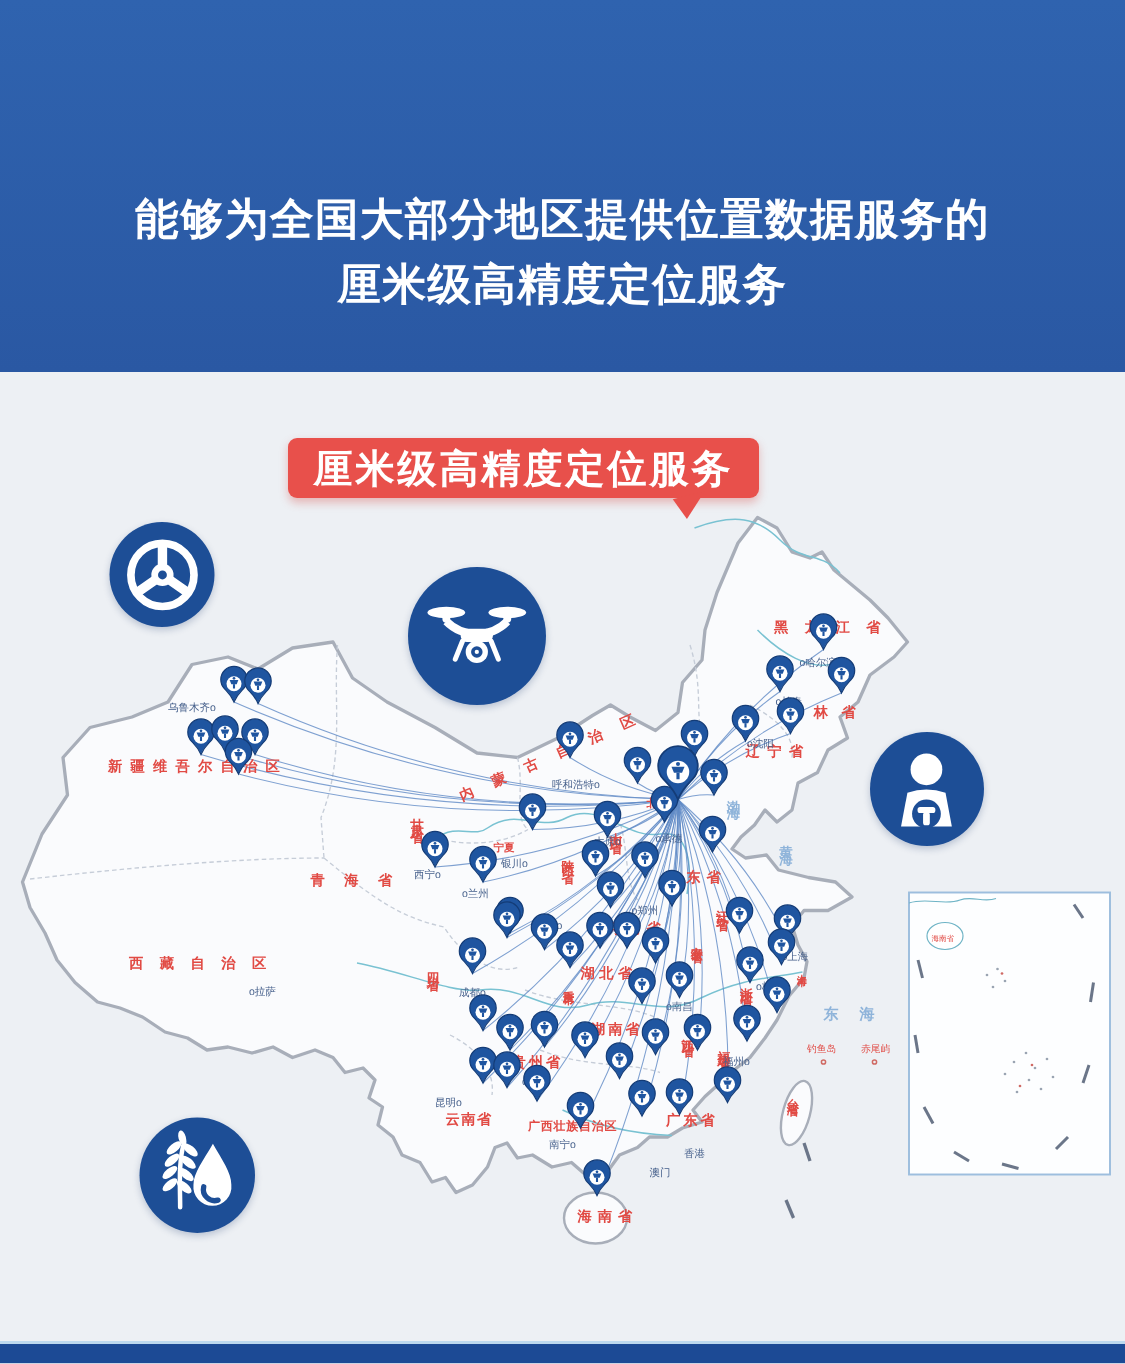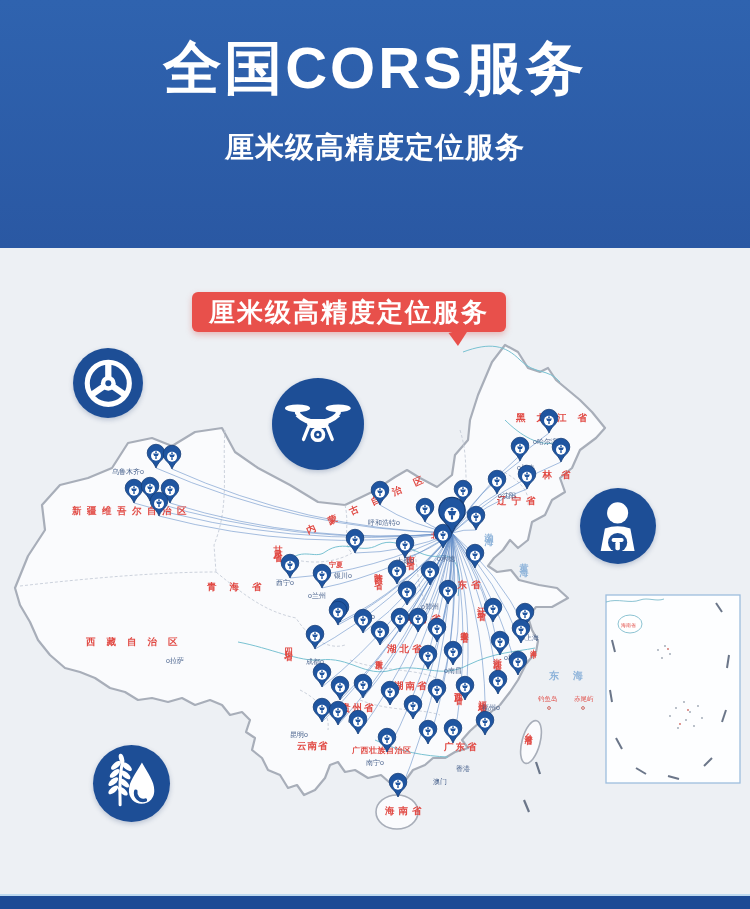--- a/index.html
+++ b/index.html
@@ -34,22 +34,22 @@
   
   .footer{position:absolute;left:0;bottom:0;width:750px;height:13px;background:#1c4a95;
           border-top:2px solid #bdd9ef;z-index:7;}
 </style>
 </head>
 <body>
 
 <div class="page">
 
   <div class="header">
-    <div class="title">全国CORS服务</div>
     <div class="subtitle">
+      <div>能够为全国大部分地区提供位置数据服务的</div>
       <div>厘米级高精度定位服务</div>
     </div>
   </div>
 
   <div class="banner">厘米级高精度定位服务</div>
 
   <svg class="map-svg" width="750" height="639" viewBox="0 270 750 639" xmlns="http://www.w3.org/2000/svg">
     <defs>
       <g id="pin-shape">
         <path d="M0,0 C-1.8,-4.5 -3.8,-6.2 -6.3,-8.8 A8.8,8.8 0 1 1 6.3,-8.8 C3.8,-6.2 1.8,-4.5 0,0 Z" fill="#1f55a0" stroke="#143c77" stroke-width="0.8"></path>

